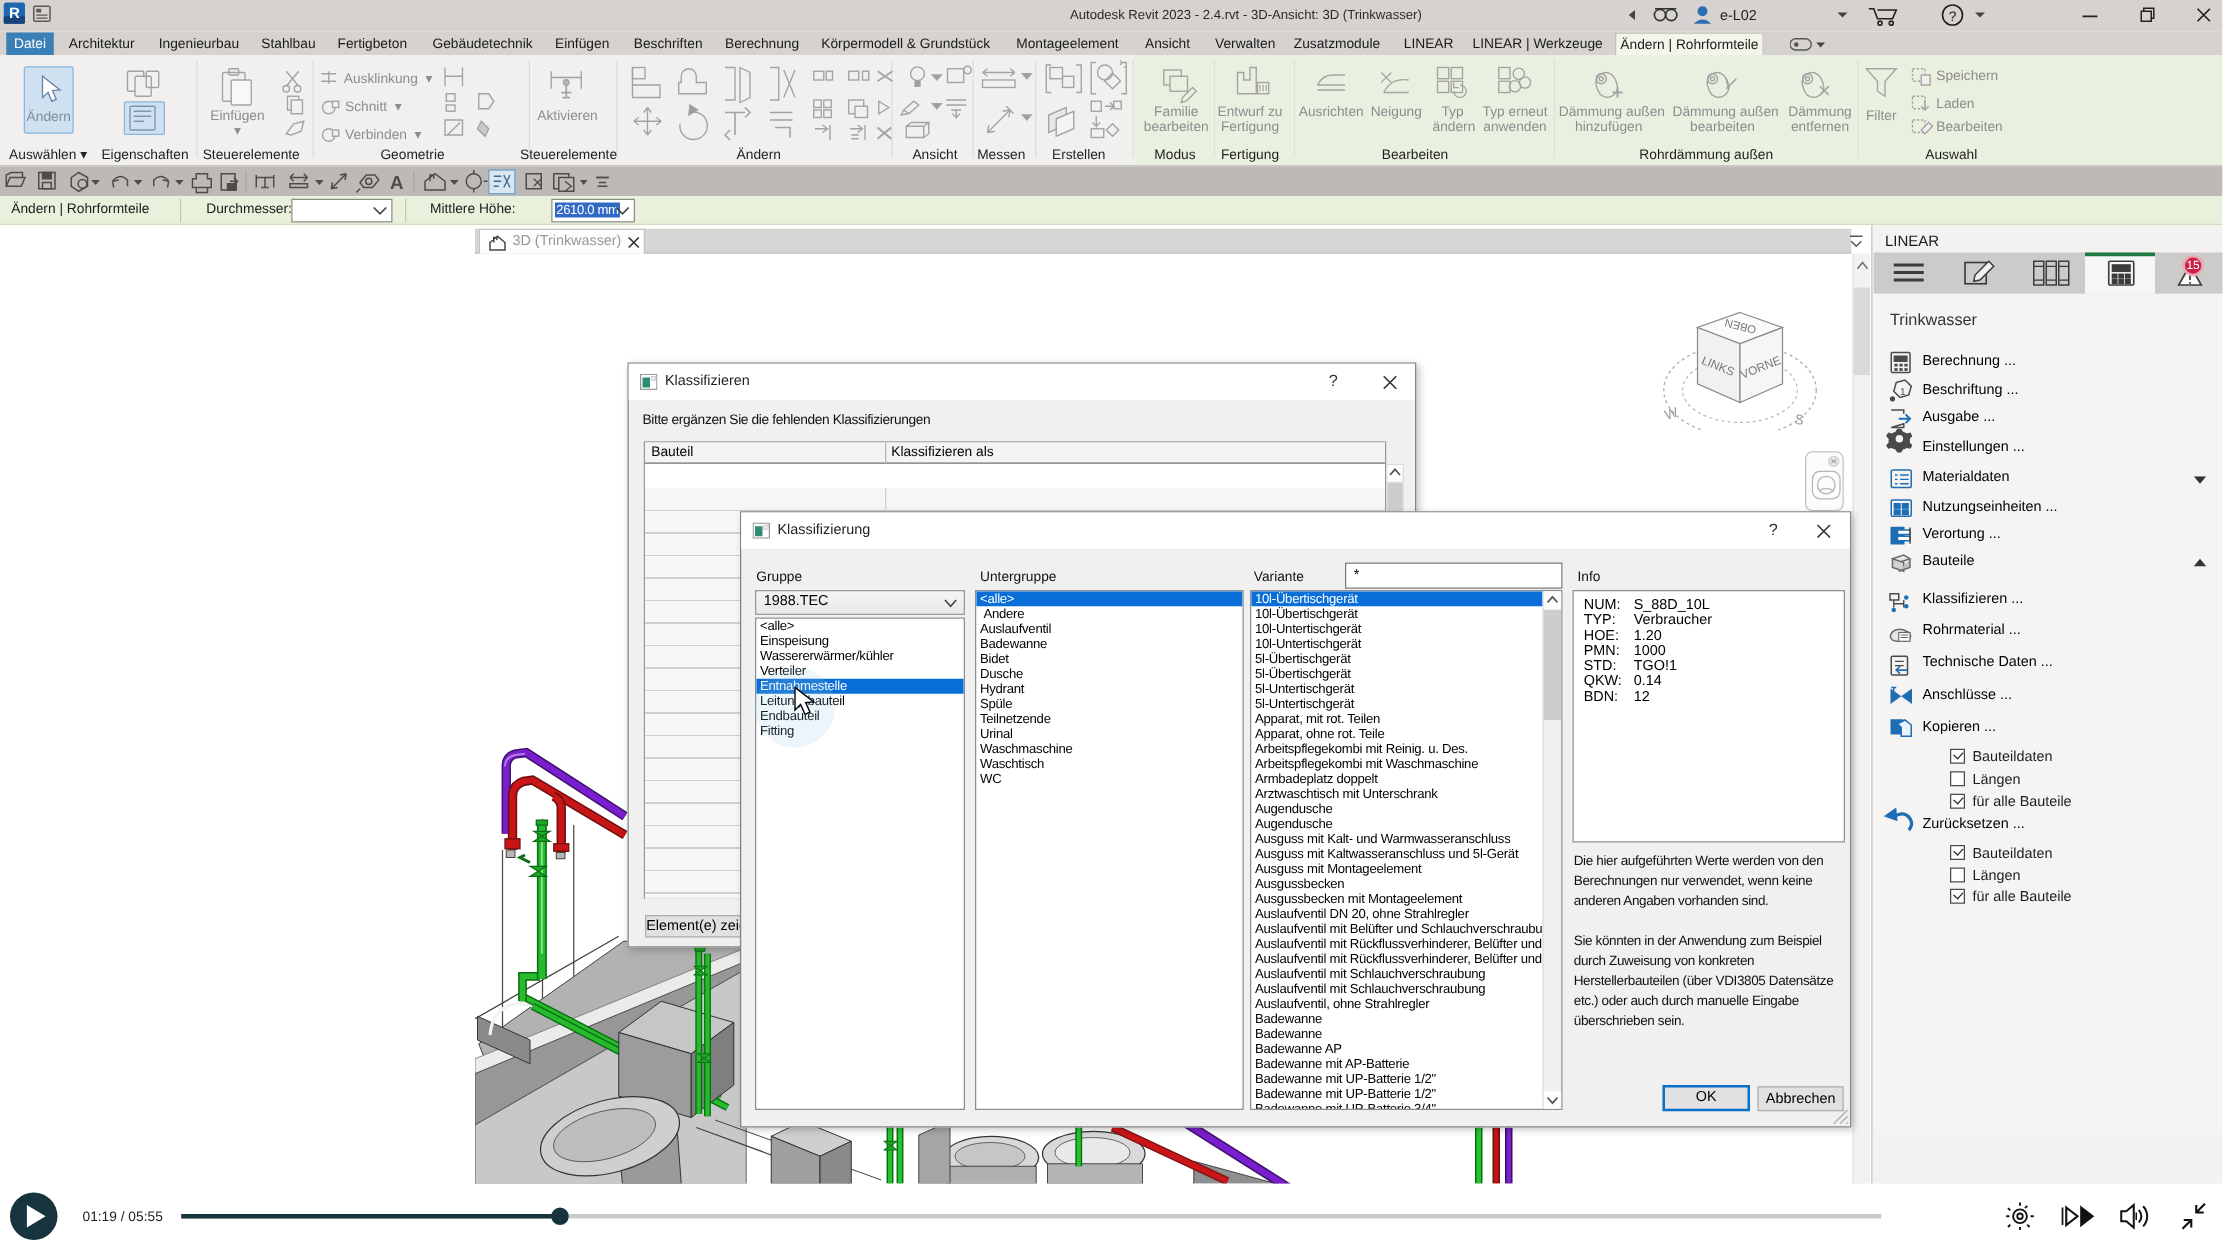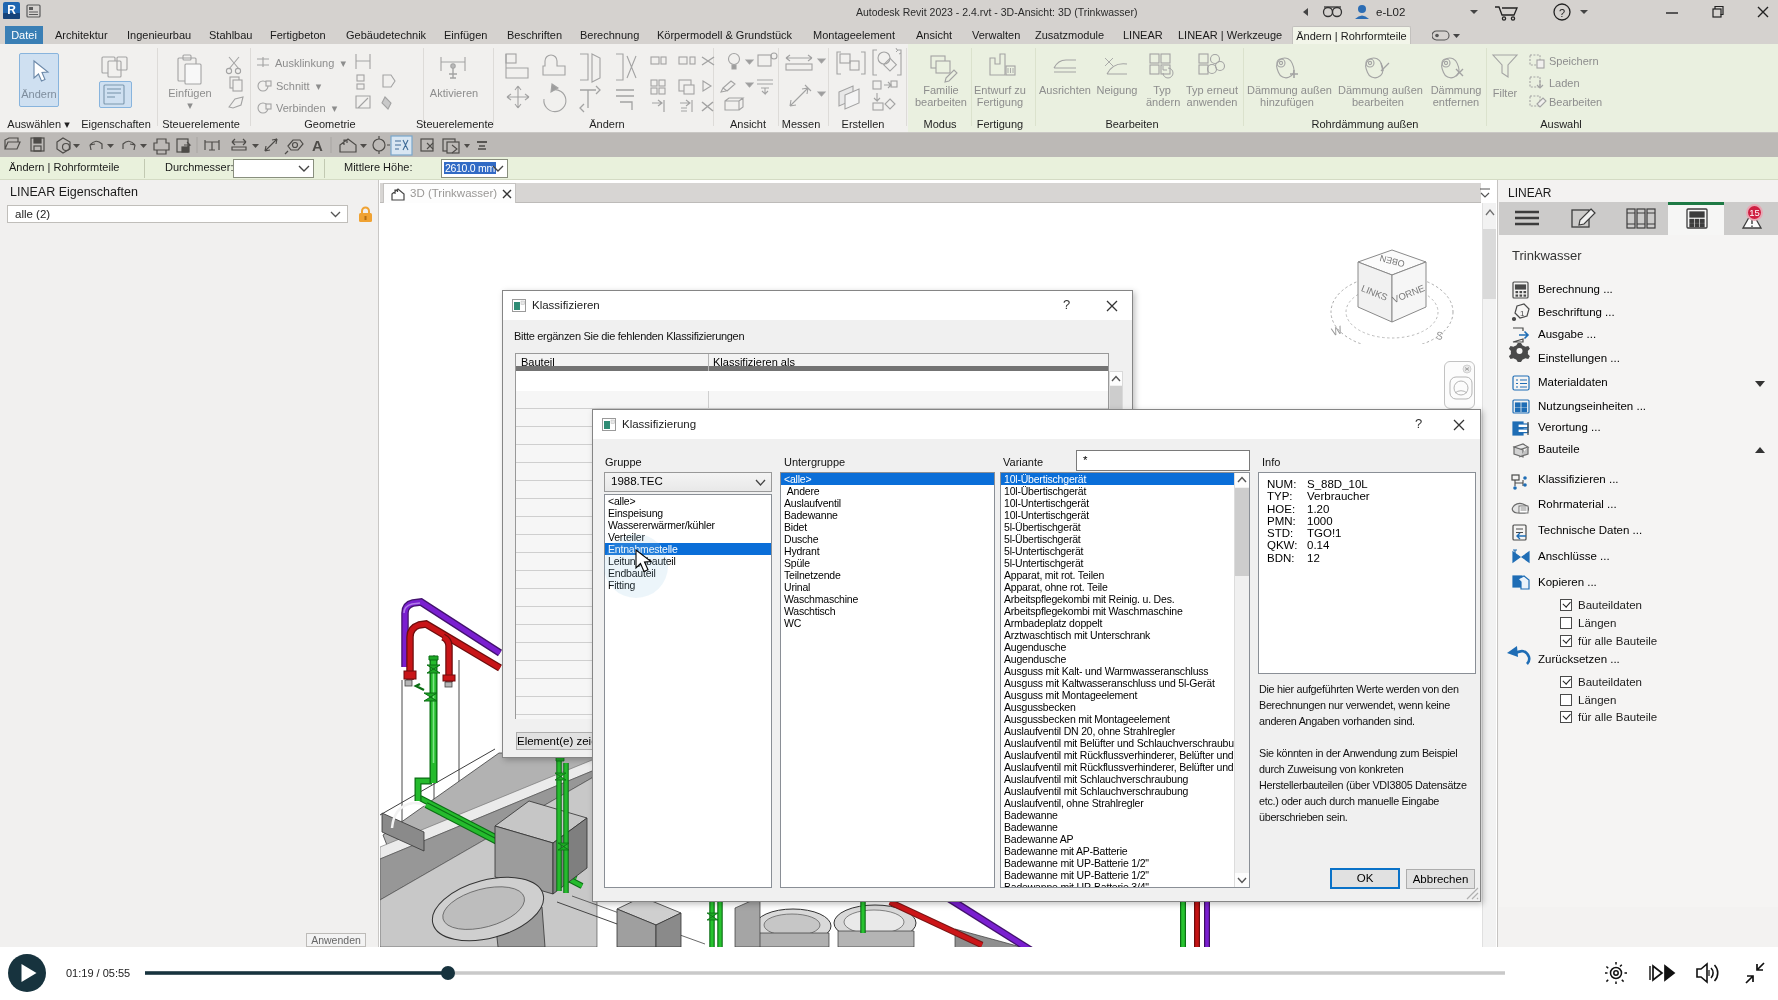--- a/index.html
+++ b/index.html
@@ -387,35 +387,20 @@
       </svg>
     <div class="abs" style="left:324px;top:2px;width:1px;height:19px;background:#c2c9b2;"></div>
     <div class="abs" style="left:344px;top:4px;">Mittlere Höhe:</div>
     <div class="abs" style="left:441px;top:2px;width:67px;height:19px;background:#fff;border:1px solid #898f7e;">
       <span style="position:absolute;left:2px;top:2px;background:#316ac5;color:#fff;font-size:10.5px;letter-spacing:-0.3px;padding:0 1px;">2610.0 mm</span>
     </div>
     <svg class="abs" style="left:492px;top:8px" width="12" height="8">
         <path d="M 1 1 l 5 5 l 5 -5" stroke="#444" fill="none" stroke-width="1.4"></path>
       </svg>
   </div>
-  <div class="abs" id="leftpanel">
-    <div class="abs" style="left:10px;top:5px;font-size:12.5px;color:#1a1a1a;">LINEAR Eigenschaften</div>
-    <div class="abs" style="left:7px;top:25px;width:341px;height:18px;background:#fff;border:1px solid #c0beba;">
-      <span style="position:absolute;left:7px;top:2px;font-size:11.5px;color:#222;">alle (2)</span>
-      <svg class="abs" style="right:6px;top:5px" width="11" height="8">
-          <path d="M 1 1 l 4.5 4.5 l 4.5 -4.5" stroke="#555" fill="none" stroke-width="1.3"></path>
-        </svg>
-    </div>
-    <svg class="abs" style="left:357px;top:26px" width="17" height="17">
-      <rect x="2" y="7" width="13" height="9" rx="1.5" fill="#f0a232"></rect>
-      <path d="M 5 7 v -2 a 3.5 3.5 0 0 1 7 0 v 2" stroke="#f0a232" stroke-width="2" fill="none"></path>
-      <rect x="7.5" y="10" width="2" height="4" fill="#b26d12"></rect>
-    </svg>
-    <div class="abs" style="left:306px;top:753px;width:60px;height:14px;background:#f3f3f3;border:1px solid #bdbbb8;font-size:10.5px;color:#666;text-align:center;">Anwenden</div>
-  </div>
   <div class="abs" id="drawarea">
     <div id="tabstrip">
       <div class="abs" style="left:3px;top:0;width:133px;height:20px;background:#fdfdfd;border:1px solid #c4c2c0;border-bottom:none;">
         <svg class="abs" style="left:6px;top:3px" width="16" height="14" fill="none" stroke="#444" stroke-width="1.2">
           <path d="M 2 7 l 6 -5 l 6 5 l 0 6 l -12 0 z M 5 7 l 0 -4 l 2.5 0 l 0 2"></path>
         </svg>
         <span style="position:absolute;left:26px;top:3px;font-size:11.5px;color:#9a9896;">3D (Trinkwasser)</span>
         <svg class="abs" style="left:118px;top:5px" width="10" height="10">
             <path d="M 1 1 l 8 8 M 9 1 l -8 8" stroke="#333" stroke-width="1.4"></path>
           </svg>
@@ -751,21 +736,21 @@
           <rect x="9" y="2" width="3.5" height="3.5" fill="#e8e8e8" stroke="#bbb" stroke-width="0.5"></rect>
         </svg>
       <span class="ttl">Klassifizieren</span>
       <span style="position:absolute;left:560px;top:6px;font-size:13px;color:#333;">?</span>
       <svg class="abs" style="left:603px;top:9px" width="12" height="12">
           <path d="M 1 1 l 10 10 M 11 1 l -10 10" stroke="#333" stroke-width="1.3"></path>
         </svg>
     </div>
     <div class="abs" style="left:11px;top:39px;font-size:11px;letter-spacing:-0.3px;color:#111;">Bitte ergänzen Sie die fehlenden Klassifizierungen</div>
     <div class="abs" style="left:12px;top:62px;width:594px;height:366px;background:#fff;border:1px solid #999;">
-      <div class="abs" style="left:0;top:0;width:592px;height:17px;background:#f3f3f3;border-bottom:5px solid #737373;">
+      <div class="abs" style="left:0;top:0;width:592px;height:17px;background:#f3f3f3;border-bottom:1px solid #737373;">
         <span style="position:absolute;left:5px;top:2px;font-size:11px;">Bauteil</span>
         <span style="position:absolute;left:197px;top:2px;font-size:11px;">Klassifizieren als</span>
         <div class="abs" style="left:192px;top:0;width:1px;height:17px;background:#b5b5b5;"></div>
       </div>
       <div id="btable-rows" class="abs" style="left:0;top:37px;width:592px;height:328px;background:repeating-linear-gradient(#f6f6f6 0px, #f6f6f6 17px, #cfcfcf 17px, #cfcfcf 18px);">
         <div class="abs" style="left:192px;top:0;width:1px;height:328px;background:#cfcfcf;"></div>
       </div>
     </div>
     <div class="abs" style="left:606px;top:80px;width:14px;height:348px;background:#f0f0f0;border:1px solid #d9d9d9;">
       <div style="width:12px;height:13px;background:#fdfdfd;"><svg width="12" height="13">

